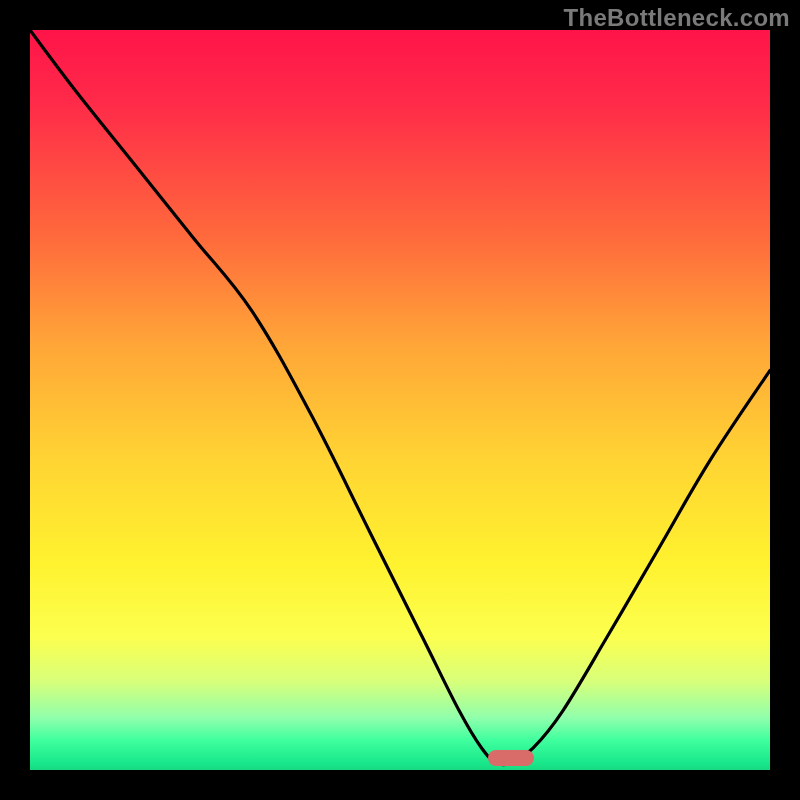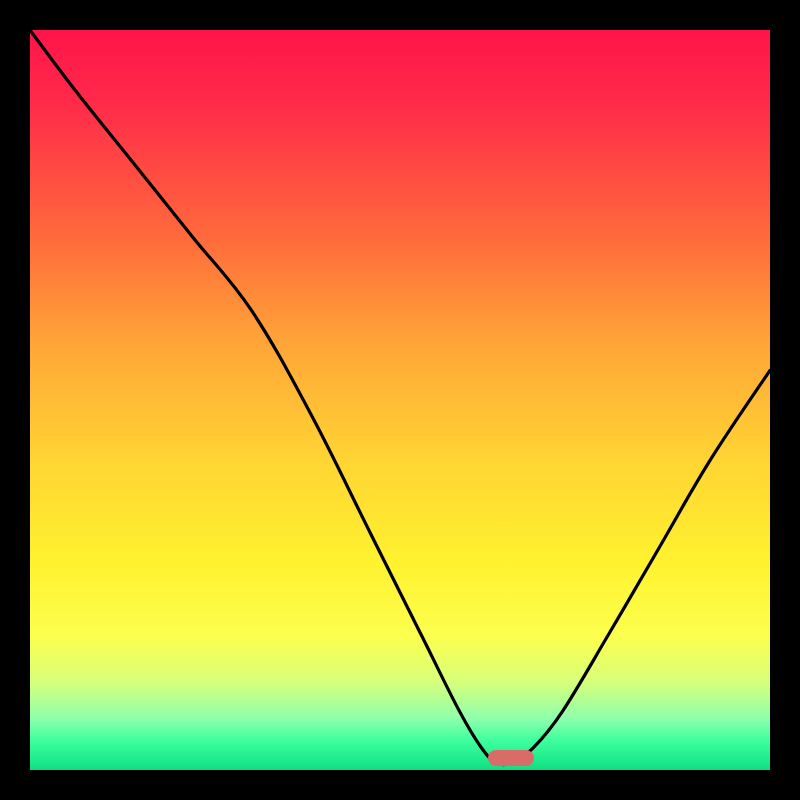--- a/index.html
+++ b/index.html
@@ -71,20 +71,21 @@
     border-radius: 10px;
     background: #d96b69;
     z-index: 5;
   }
 </style>
 </head>
 <body>
 
 <div class="frame">
 
+  <div class="watermark">TheBottleneck.com</div>
 
   <div class="plot-area">
     <div class="gradient"></div>
 
     <svg class="curve" viewBox="0 0 740 740" preserveAspectRatio="none">
       <path id="curve-path" fill="none" stroke="#000" stroke-width="3.2" stroke-linecap="round" stroke-linejoin="round" d="M 0.0 0.0 C 8.0 10.7, 25.8 35.2, 44.4 59.2 C 63.0 83.2, 82.3 106.6, 103.6 133.2 C 124.9 159.8, 141.5 180.6, 162.8 207.2 C 184.1 233.8, 200.7 249.2, 222.0 281.2 C 243.3 313.2, 259.9 344.8, 281.2 384.8 C 302.5 424.8, 320.4 463.2, 340.4 503.2 C 360.4 543.2, 376.2 574.8, 392.2 606.8 C 408.2 638.8, 418.5 660.8, 429.2 680.8 C 439.9 700.8, 444.7 708.5, 451.4 717.8 C 458.1 727.1, 460.9 729.9, 466.2 732.6 C 471.5 735.3, 474.3 735.3, 481.0 732.6 C 487.7 729.9, 493.9 727.1, 503.2 717.8 C 512.5 708.5, 519.5 700.8, 532.8 680.8 C 546.1 660.8, 559.9 636.1, 577.2 606.8 C 594.5 577.5, 610.4 550.0, 629.0 518.0 C 647.6 486.0, 660.8 461.2, 680.8 429.2 C 700.8 397.2, 729.3 356.4, 740.0 340.4"></path>
     </svg>
 
     <div class="marker" id="marker" style="left: 458px; top: 720px; width: 46px; height: 16px; background: rgb(217, 107, 105);"></div>
   </div>

